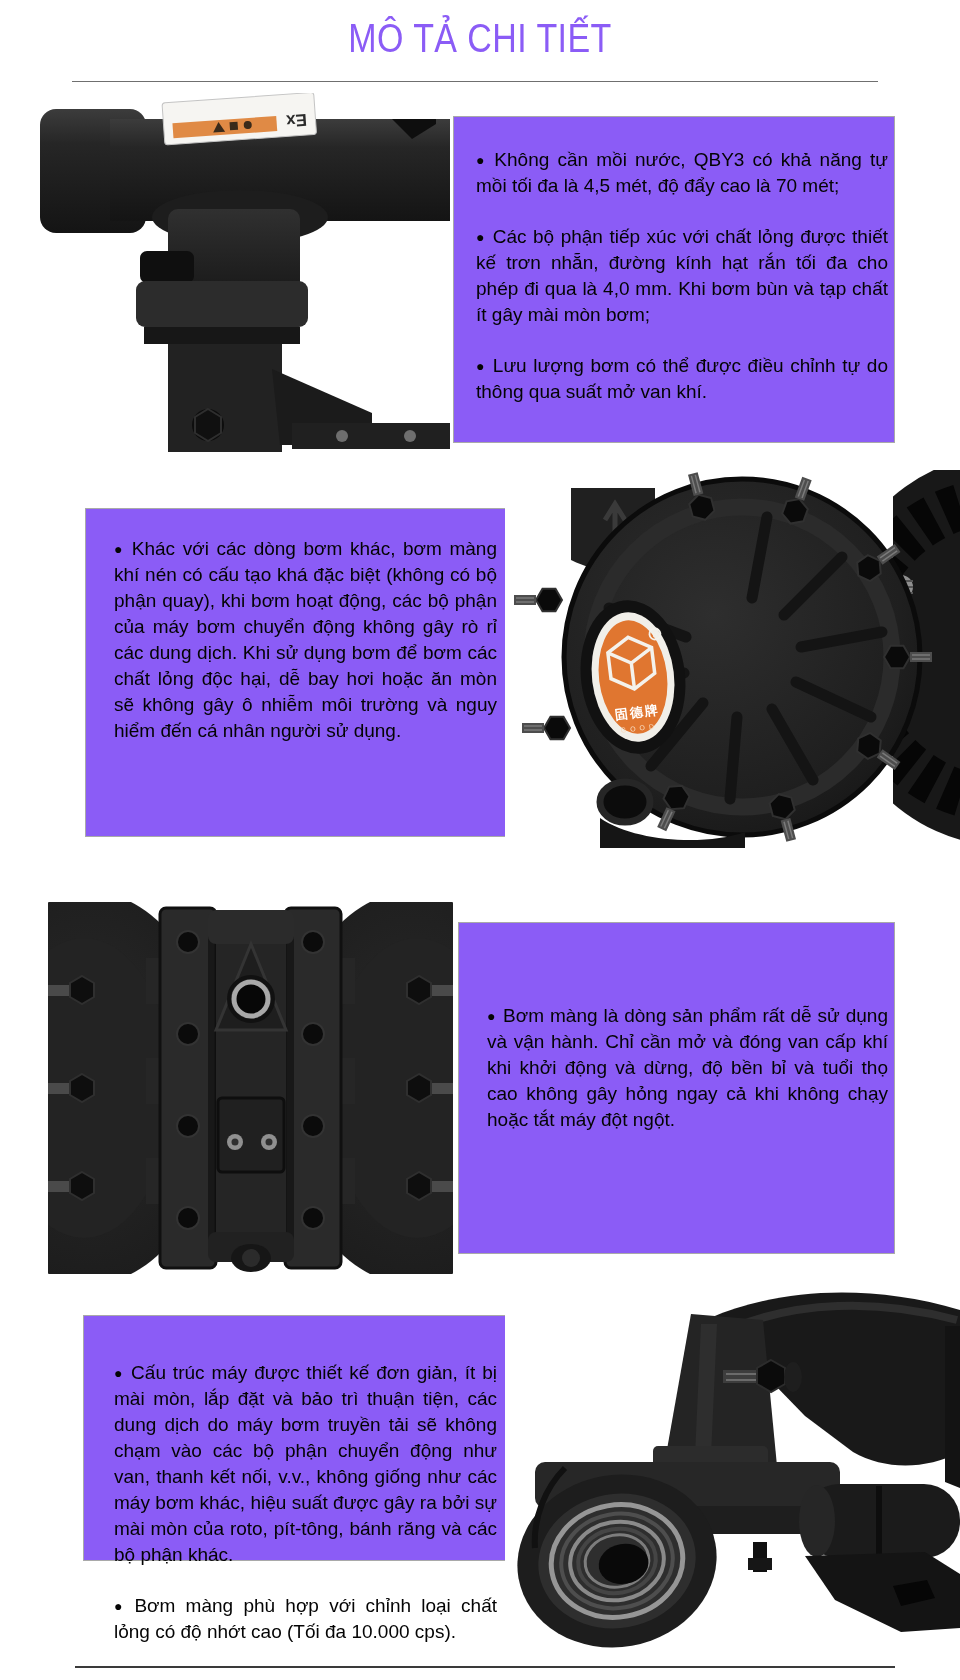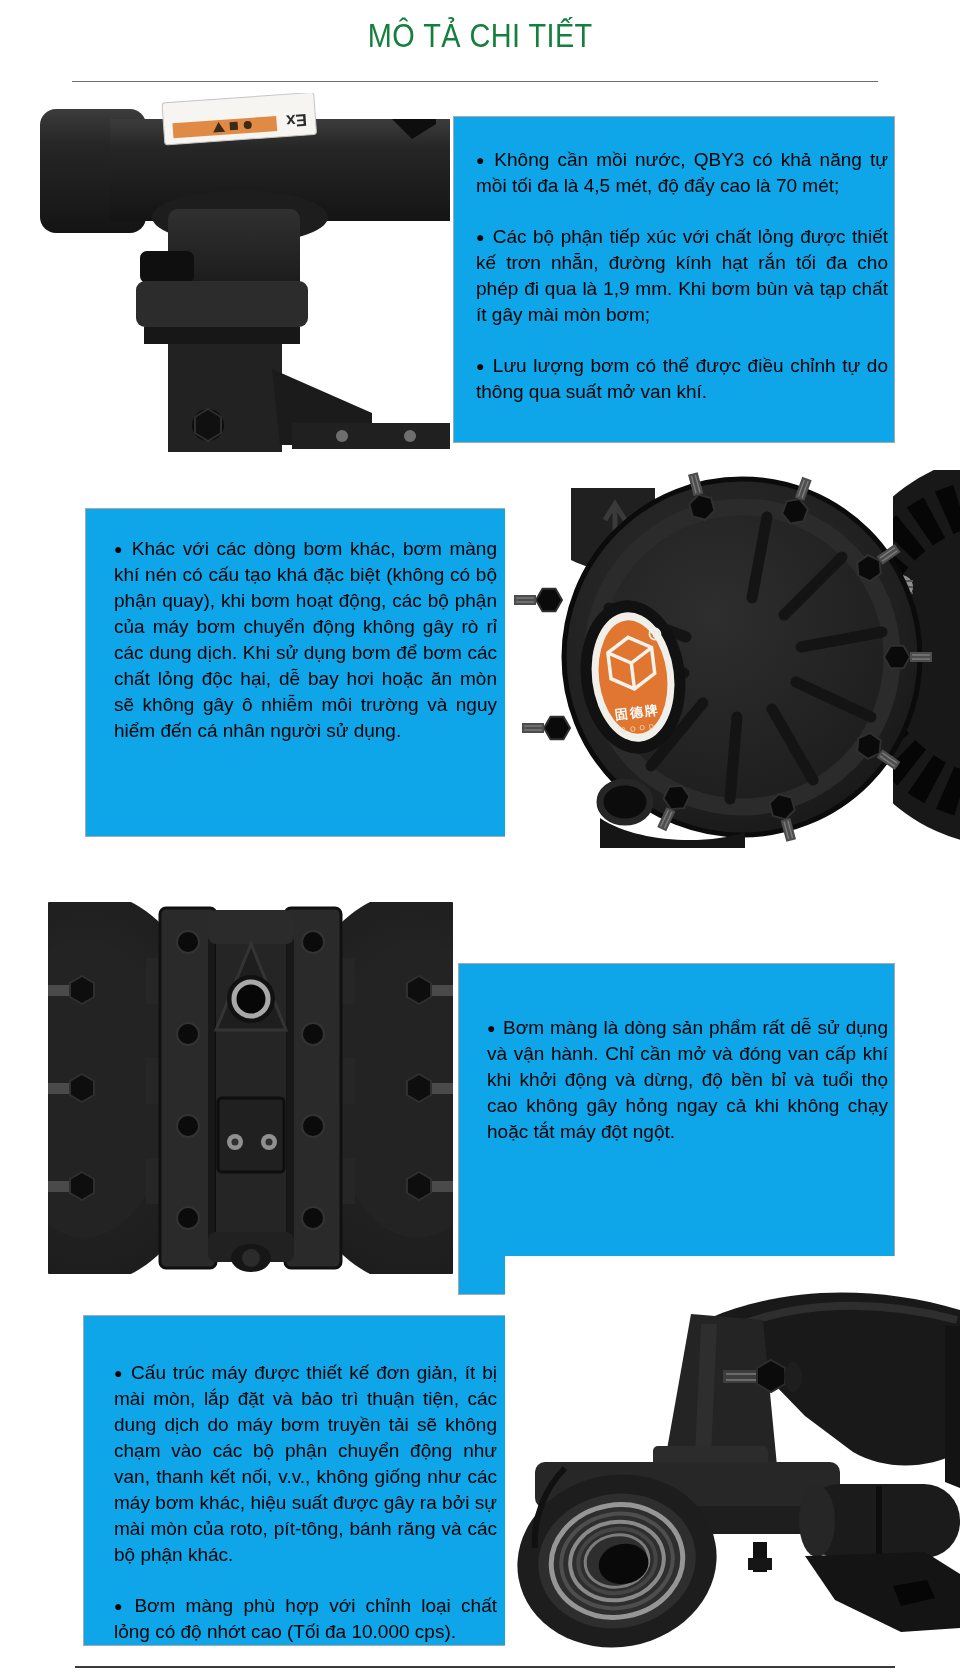--- a/index.html
+++ b/index.html
@@ -1,31 +1,31 @@
 <!DOCTYPE html>
 <html><head>
 <meta charset="utf-8">
 <style>
   html,body{margin:0;padding:0;background:#fff;}
   body{width:960px;height:1680px;position:relative;overflow:hidden;
        font-family:"Liberation Sans","DejaVu Sans",sans-serif;color:#000;}
   .abs{position:absolute;}
   .page-title{left:0;top:16px;width:960px;height:58px;text-align:center;
-      font-size:34px;font-weight:400;letter-spacing:.5px;color:#15803d;white-space:nowrap;}
+      font-size:40px;font-weight:400;letter-spacing:.5px;color:#8b5cf6;white-space:nowrap;}
   .page-title .squeeze{display:inline-block;transform:scaleX(.85);transform-origin:center;}
   .hr-top{left:72px;top:81px;width:806px;height:1px;background:#6f6f6f;}
   .hr-bottom{left:75px;top:1666px;width:820px;height:2px;background:#3a3a3a;}
-  .tbox{border:1px solid #a9a9a9;background:#0ea5e9;box-sizing:border-box;z-index:1;}
+  .tbox{border:1px solid #a9a9a9;background:#8b5cf6;box-sizing:border-box;z-index:1;}
   .tbox p{margin:0;font-size:19px;line-height:26px;text-align:justify;color:#040404;}
   .tbox p + p{margin-top:25px;}
   .blt{font-size:14px;margin-right:7px;vertical-align:1px;}
   #box1{left:453px;top:116px;width:442px;height:327px;padding:30px 6px 0 22px;}
   #box2{left:85px;top:508px;width:473px;height:329px;padding:27px 60px 15px 28px;}
-  #box3{left:458px;top:963px;width:437px;height:332px;padding:51px 6px 0 28px;}
-  #box4{left:83px;top:1315px;width:477px;height:331px;padding:44px 62px 0 30px;}
+  #box3{left:458px;top:922px;width:437px;height:332px;padding:80px 6px 0 28px;}
+  #box4{left:83px;top:1315px;width:477px;height:246px;padding:44px 62px 0 30px;}
   .photo{z-index:2;}
   #photo1{left:40px;top:93px;}
   #photo2{left:505px;top:450px;}
   #photo3{left:48px;top:902px;}
   #photo4{left:505px;top:1256px;}
 </style>
 </head>
 <body>
 
 <div class="abs page-title"><span class="squeeze">MÔ TẢ CHI TIẾT</span></div>
@@ -63,21 +63,21 @@
     <rect x="9" y="21" width="104" height="15" fill="#e08a45"></rect>
     <polygon points="55,23 61,33 49,33" fill="#3a2a1a"></polygon>
     <rect x="66" y="24" width="8" height="8" fill="#3a2a1a"></rect>
     <circle cx="84" cy="28" r="4" fill="#3a2a1a"></circle>
     <text x="133" y="33" font-size="17" font-weight="bold" fill="#2b2b2b" text-anchor="middle" transform="rotate(180 133 27)">Ex</text>
   </g>
 </svg>
 
 <div id="box1" class="abs tbox">
   <p><span class="blt">●</span><span>Không cần mồi nước, QBY3 có khả năng tự mồi tối đa là 4,5 mét, độ đẩy cao là 70 mét;</span></p>
-  <p><span class="blt">●</span><span>Các bộ phận tiếp xúc với chất lỏng được thiết kế trơn nhẵn, đường kính hạt rắn tối đa cho phép đi qua là 1,9 mm. Khi bơm bùn và tạp chất ít gây mài mòn bơm;</span></p>
+  <p><span class="blt">●</span><span>Các bộ phận tiếp xúc với chất lỏng được thiết kế trơn nhẵn, đường kính hạt rắn tối đa cho phép đi qua là 4,0 mm. Khi bơm bùn và tạp chất ít gây mài mòn bơm;</span></p>
   <p><span class="blt">●</span><span>Lưu lượng bơm có thể được điều chỉnh tự do thông qua suất mở van khí.</span></p>
 </div>
 
 <div id="box2" class="abs tbox">
   <p><span class="blt">●</span><span>Khác với các dòng bơm khác, bơm màng khí nén có cấu tạo khá đặc biệt (không có bộ phận quay), khi bơm hoạt động, các bộ phận của máy bơm chuyển động không gây rò rỉ các dung dịch. Khi sử dụng bơm để bơm các chất lỏng độc hại, dễ bay hơi hoặc ăn mòn sẽ không gây ô nhiễm môi trường và nguy hiểm đến cá nhân người sử dụng.</span></p>
 </div>
 
 <svg id="photo2" class="abs photo" width="455" height="398" viewBox="0 0 455 398">
   <defs>
     <radialGradient id="gCh" cx=".42" cy=".38" r=".75">

